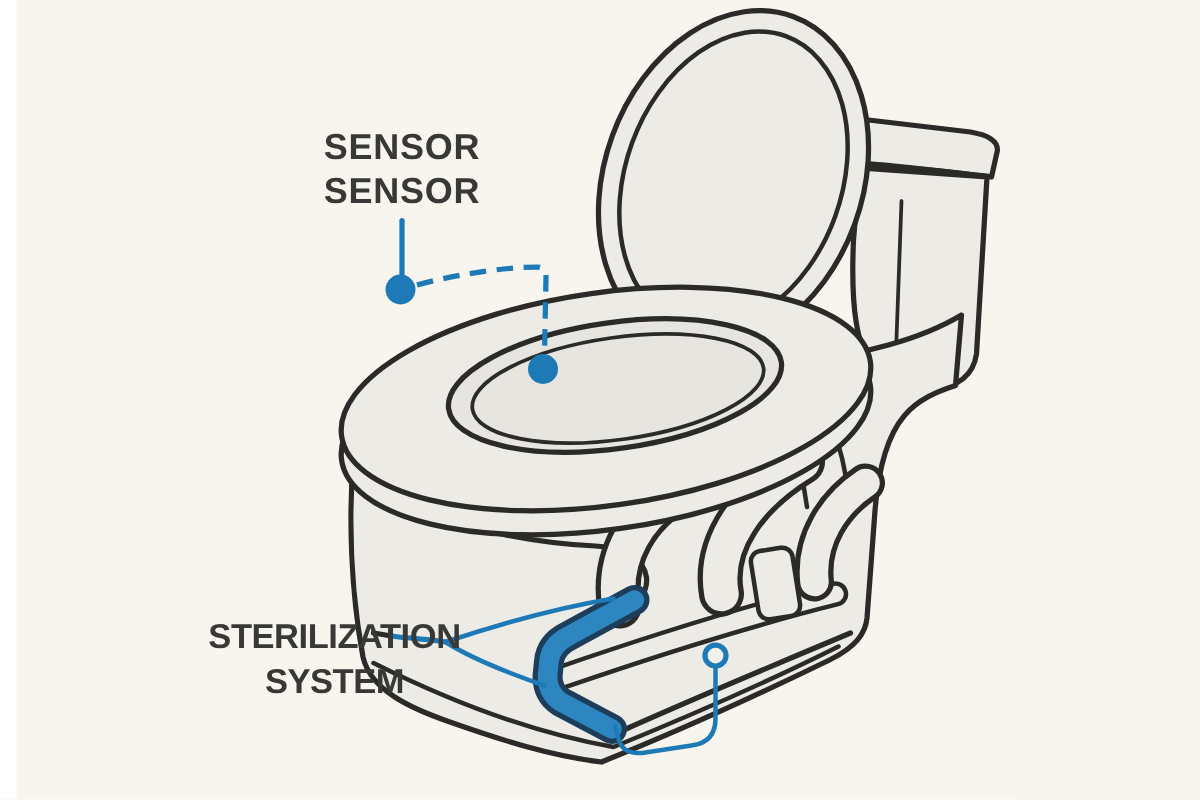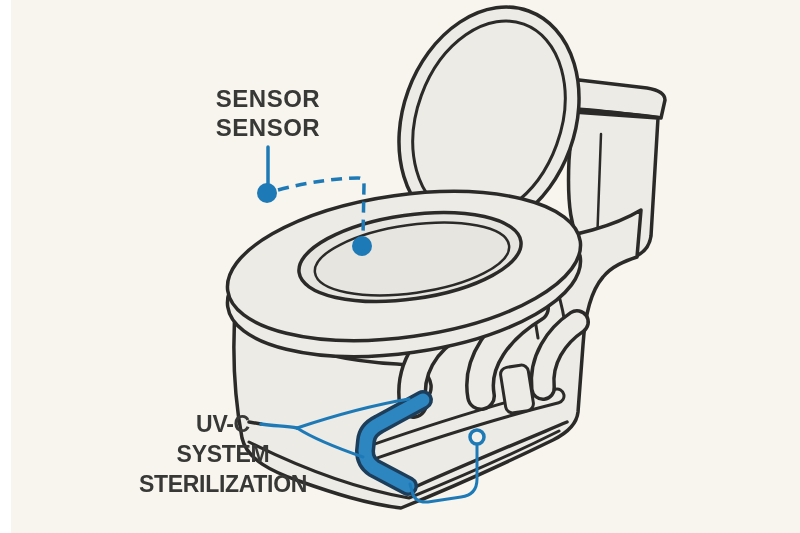--- a/index.html
+++ b/index.html
@@ -119,18 +119,17 @@
       <circle cx="466" cy="437" r="7" fill="#F1F0EA" stroke-width="3.5"></circle>
     </g>
   </svg>
 
   <div class="label label-sensor">
     <span>SENSOR</span>
     <span>SENSOR</span>
   </div>
 
   <div class="label label-uvc">
-    <span>UV-C</span>
+    <span>STERILIZATION</span>
     <span>SYSTEM</span>
-    <span>STERILIZATION</span>
   </div>
 
 </div>
 
 </body></html>

